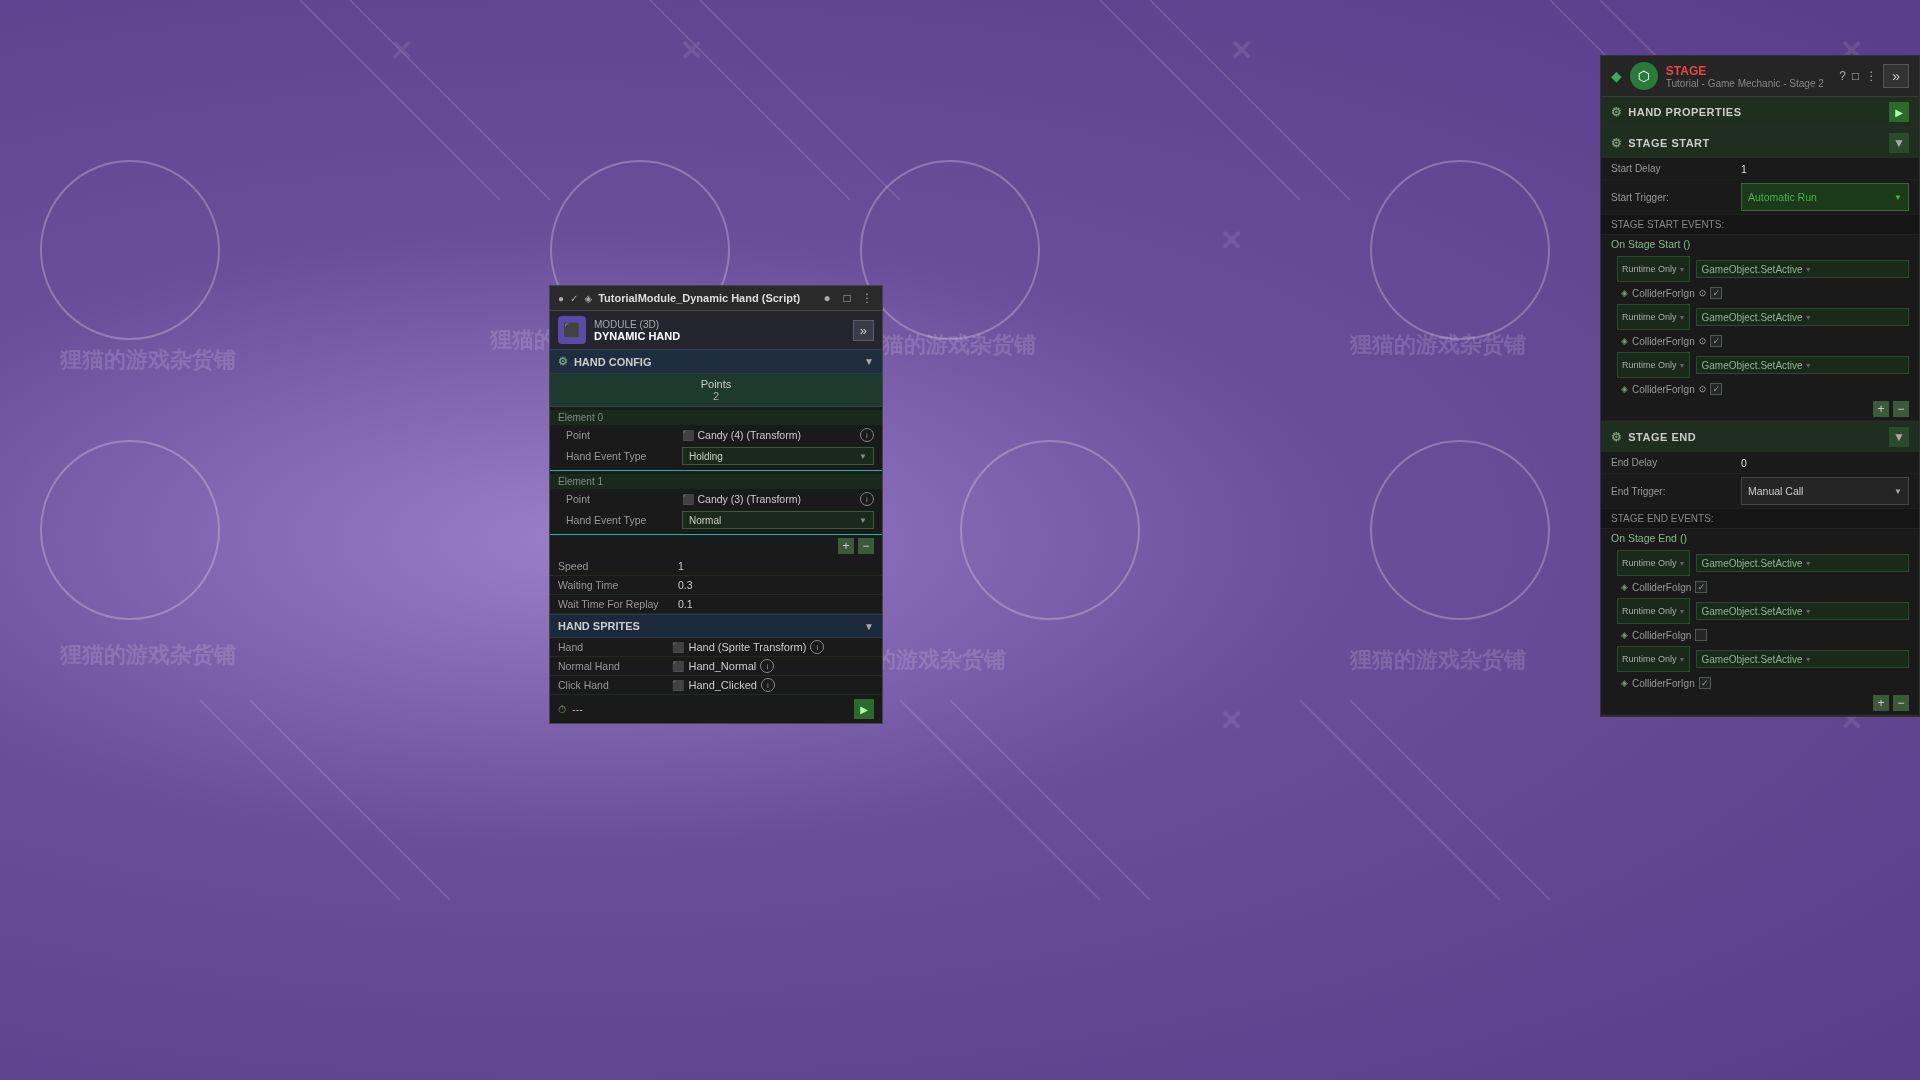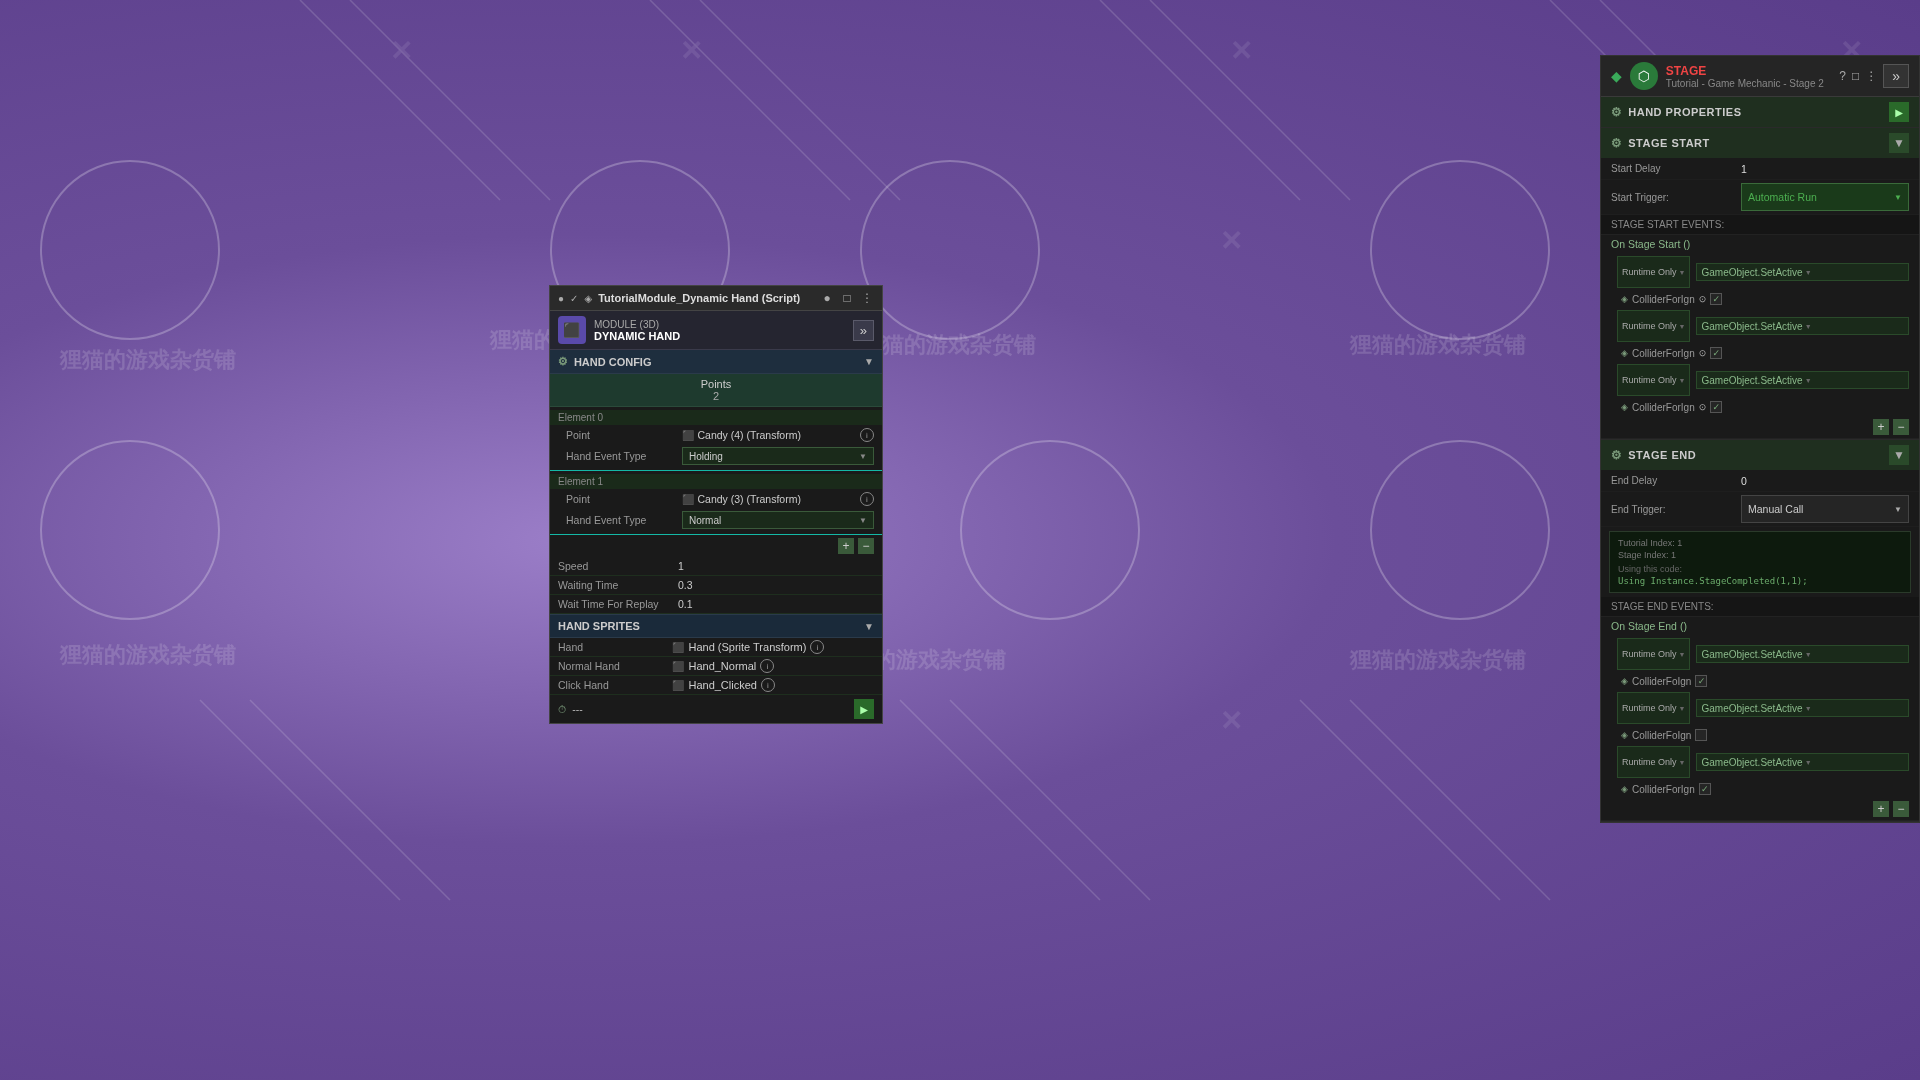--- a/index.html
+++ b/index.html
@@ -385,21 +385,21 @@
       align-items: center;
       gap: 6px;
       border-bottom: 1px solid #1a1a1a;
     }
 
     .runtime-dropdown {
       background: #1a2a1a;
       border: 1px solid #2a4a2a;
       color: #aaa;
       padding: 1px 4px;
-      height: 32px;
+      height: 26px;
       font-size: 9px;
       display: flex;
       align-items: center;
       gap: 2px;
       cursor: pointer;
     }
 
     .fn-dropdown {
       background: #1a2a1a;
       border: 1px solid #2a4a2a;
@@ -931,26 +931,20 @@
     </div>
 
     <div class="stage-field">
       <span class="stage-field-label">End Trigger:</span>
       <div class="stage-dropdown" style="color:#ccc;background:#252525;border-color:#444;">
         <span>Manual Call</span>
         <span style="color:#aaa;font-size:8px;">▼</span>
       </div>
     </div>
 
-    <div class="tooltip-box">
-      <div style="color:#777;font-size:9px;margin-bottom:2px;">Tutorial Index: 1</div>
-      <div style="color:#777;font-size:9px;margin-bottom:4px;">Stage Index: 1</div>
-      <div style="color:#666;font-size:9px;margin-bottom:2px;">Using this code:</div>
-      <div class="tooltip-code">Using Instance.StageCompleted(1,1);</div>
-    </div>
 
     <div class="events-label">
       <span>STAGE END EVENTS:</span>
     </div>
 
     <div class="event-row">
       <span class="event-fn">On Stage End ()</span>
     </div>
 
     <div class="event-sub-row">

